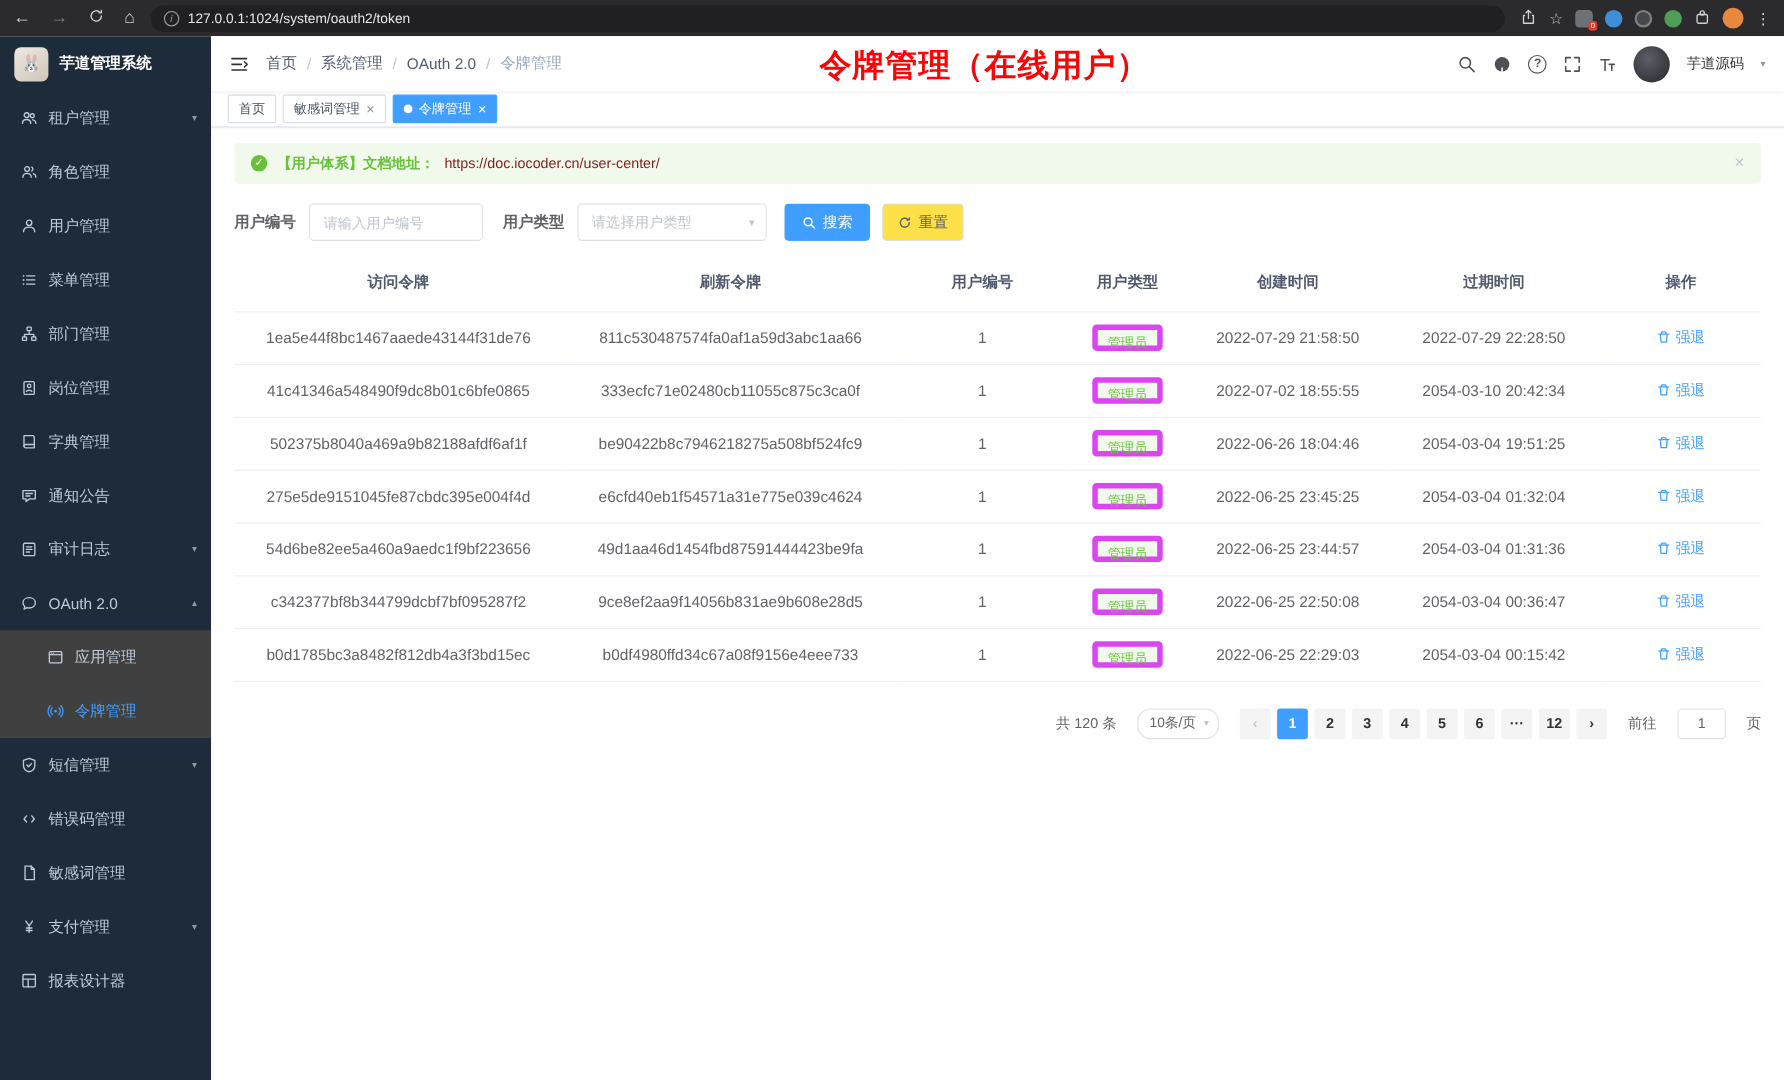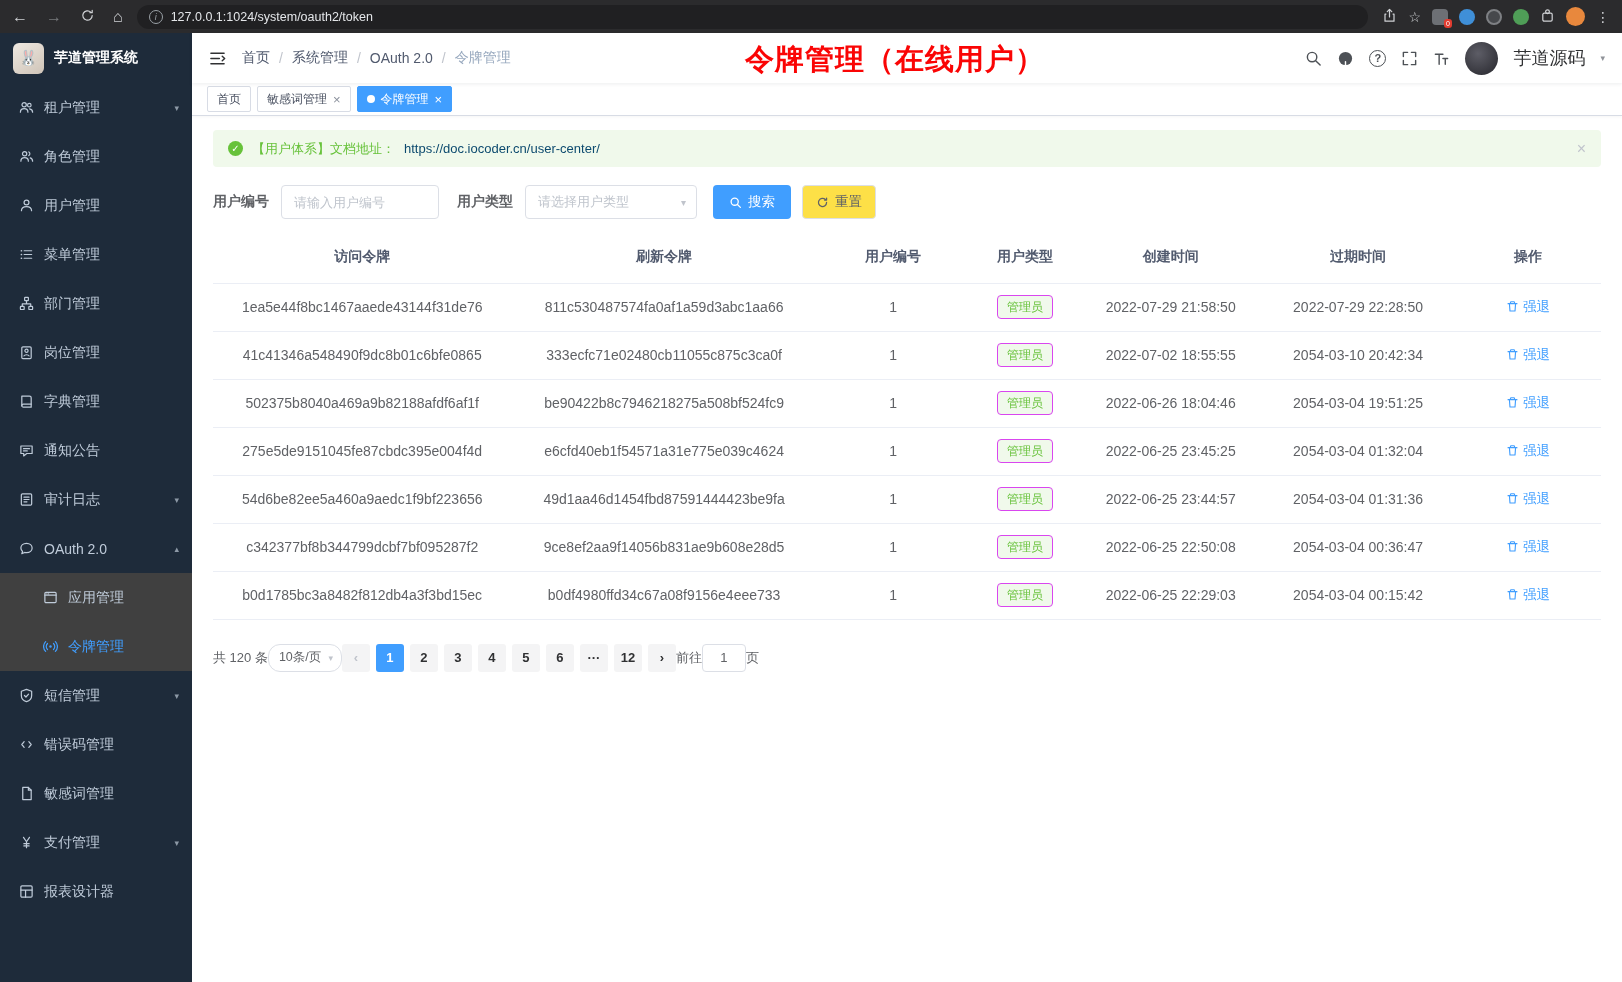--- a/index.html
+++ b/index.html
@@ -43,38 +43,38 @@
   .topbar{height:50px;display:flex;align-items:center;padding:0 17px;position:relative;box-shadow:0 1px 4px rgba(0,21,41,.08);background:#fff;z-index:2}
   .hamburger{color:#303133;cursor:pointer;margin-right:16px;display:flex}
   .crumbs{display:flex;align-items:center;gap:9px;font-size:14px;color:#515a6e}
   .crumbs .sep{color:#c0c4cc}
   .crumbs .cur{color:#97a8be}
   .annotation{position:absolute;left:50%;transform:translateX(-54%);top:7px;font-size:29px;font-weight:700;color:#fa0505;white-space:nowrap;letter-spacing:1px}
   .top-right{margin-left:auto;display:flex;align-items:center;gap:15px;color:#4d5156}
   svg.hi{width:17px;height:17px;fill:none;stroke:currentColor;stroke-width:1.5;stroke-linecap:round;stroke-linejoin:round;cursor:pointer}
   .qicon{width:17px;height:17px;border:1.5px solid currentColor;border-radius:50%;font-size:11px;font-weight:700;display:flex;align-items:center;justify-content:center;cursor:pointer}
   .user-avatar{width:33px;height:33px;border-radius:50%;background:radial-gradient(circle at 40% 35%,#5d5d66,#26262c);cursor:pointer}
-  .uname{font-size:18px;color:#303133;cursor:pointer}
+  .uname{font-size:13px;color:#303133;cursor:pointer}
   .caret{font-size:9px;color:#909399;cursor:pointer}
 
   
   .tagsbar{height:33px;display:flex;align-items:center;gap:6px;padding:0 15px;background:#fff;border-bottom:1px solid #d8dce5;box-shadow:0 1px 3px rgba(0,0,0,.04);z-index:1}
   .tab{height:26px;display:inline-flex;align-items:center;gap:6px;padding:0 9px;border:1px solid #d8dce5;border-radius:2px;font-size:12px;color:#495060;background:#fff;cursor:pointer}
   .tab .x{font-size:13px;color:#8a909c;cursor:pointer;line-height:1}
   .tab.active{background:#409eff;border-color:#409eff;color:#fff}
   .tab.active .x{color:#fff}
   .tab .dot{width:8px;height:8px;border-radius:50%;background:#fff;flex:none}
 
   
   .content{flex:1;padding:14px 21px 0;overflow:hidden}
   .alert{display:flex;align-items:center;gap:9px;background:#f0f9eb;border-radius:4px;padding:0 15px;height:37px;color:#67c23a;font-size:13px}
   .alert .chk{width:15px;height:15px;border-radius:50%;background:#67c23a;color:#fff;display:flex;align-items:center;justify-content:center;font-size:10px;flex:none}
-  .alert a{color:#0c4a6e;text-decoration:none}
+  .alert a{color:#7f1d1d;text-decoration:none}
   .alert .close{margin-left:auto;color:#c0c4cc;font-size:16px;cursor:pointer;line-height:1}
-  .alert b{font-weight:400}
+  .alert b{font-weight:700}
 
   .filters{display:flex;align-items:center;margin:18px 0 4px;font-size:14px}
   .flabel{font-weight:700;color:#606266;margin-right:12px}
   .finput{width:158px;height:34px;border:1px solid #dcdfe6;border-radius:4px;padding:0 12px;font-size:13px;color:#606266;outline:none;margin-right:18px}
   .finput::placeholder{color:#bfc4cc}
   .fselect{width:172px;height:34px;border:1px solid #dcdfe6;border-radius:4px;display:flex;align-items:center;justify-content:space-between;padding:0 10px 0 12px;font-size:13px;color:#bfc4cc;cursor:pointer;margin-right:14px;background:#fff}
   .fselect .sv{color:#c0c4cc;font-size:10px}
   .btn{height:34px;border-radius:4px;display:inline-flex;align-items:center;gap:6px;font-size:13.5px;cursor:pointer;border:1px solid transparent}
   .btn-primary{background:#409eff;color:#fff;padding:0 15px;margin-left:2px}
   .btn-plain{background:#fde047;color:#606266;border-color:#dcdfe6;padding:0 13px;margin-left:11px}
@@ -83,25 +83,25 @@
   table{width:100%;border-collapse:collapse;margin-top:13px;table-layout:fixed}
   th{height:51px;font-weight:700;color:#515a6e;font-size:14px;border-bottom:1px solid #ebeef5;text-align:center;white-space:nowrap}
   td{height:48px;border-bottom:1px solid #ebeef5;text-align:center;color:#606266;font-size:14px;white-space:nowrap;overflow:hidden}
   th:nth-child(1),td:nth-child(1){width:21.5%}
   th:nth-child(2),td:nth-child(2){width:22%}
   th:nth-child(3),td:nth-child(3){width:11%}
   th:nth-child(4),td:nth-child(4){width:8%}
   th:nth-child(5),td:nth-child(5){width:13%}
   th:nth-child(6),td:nth-child(6){width:14%}
   th:nth-child(7),td:nth-child(7){width:10.5%}
-  .tag{display:inline-block;height:24px;line-height:22px;padding:0 9px;font-size:12px;color:#67c23a;background:#f0f9eb;border:1px solid #d946ef;border-radius:4px}
+  .tag{display:inline-block;height:24px;line-height:22px;padding:0 9px;font-size:12px;color:#67c23a;background:#f0f9eb;border:5px solid #d946ef;border-radius:4px}
   .action{color:#409eff;display:inline-flex;align-items:center;gap:4px;font-size:13.5px;cursor:pointer;text-decoration:none}
   svg.ti{width:13px;height:13px;fill:none;stroke:currentColor;stroke-width:1.4;stroke-linecap:round;stroke-linejoin:round}
 
-  .pager{display:flex;align-items:center;gap:0;margin-top:24px;font-size:13px;color:#606266}
+  .pager{display:flex;align-items:center;justify-content:flex-end;gap:19px;margin-top:24px;font-size:13px;color:#606266}
   .psize{width:74px;height:28px;border:1px solid #dcdfe6;border-radius:12px;display:flex;align-items:center;justify-content:space-between;padding:0 8px 0 10px;font-size:12.5px;color:#606266;cursor:pointer}
   .psize .sv{color:#c0c4cc;font-size:9px}
   .pages{display:flex;align-items:center;gap:6px}
   .pbtn{min-width:28px;height:28px;background:#f4f4f5;border-radius:3px;display:inline-flex;align-items:center;justify-content:center;font-size:13px;color:#303133;padding:0 4px;cursor:pointer;font-weight:600}
   .pbtn.active{background:#409eff;color:#fff}
   .pbtn.disabled{color:#c0c4cc;cursor:default}
   .pgoto{width:44px;height:28px;border:1px solid #dcdfe6;border-radius:4px;text-align:center;font-size:13px;color:#606266;outline:none}
 </style>
 </head>
 <body>

